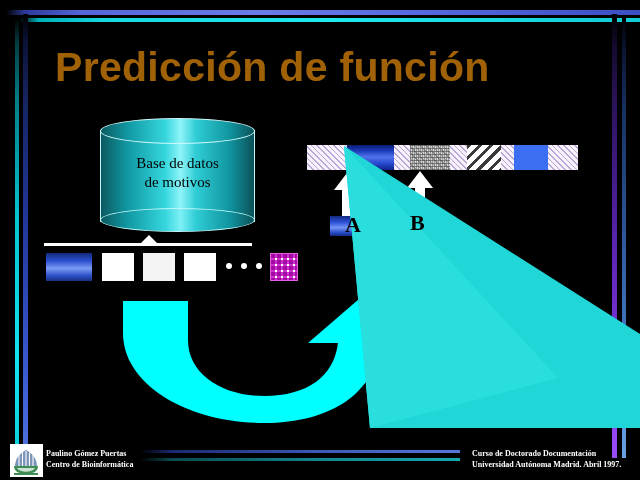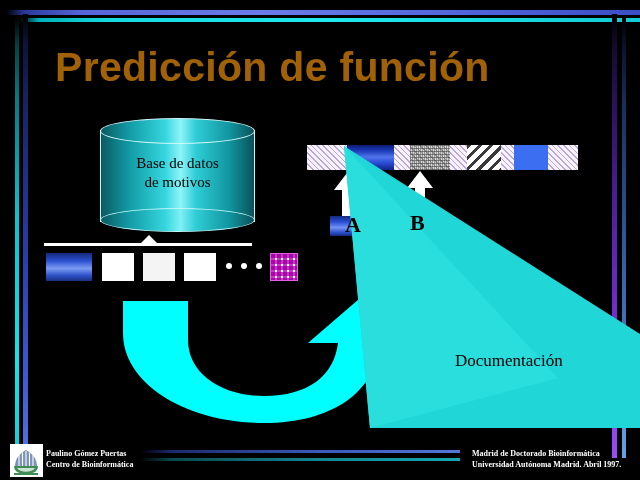--- a/index.html
+++ b/index.html
@@ -317,21 +317,20 @@
              C 258 104, 214 135, 146 135
              C 70 135, 5 97, 5 45 Z" fill="#00ffff"></path>
   </svg>
 
   <svg id="wedge" width="310" height="285" viewBox="0 0 310 285">
     <path d="M 14 0 L 310 188 L 310 282 L 40 282 Z" fill="#20d6d6"></path>
     <path d="M 14 0 L 228 232 L 40 282 Z" fill="#2adede"></path>
   </svg>
 
   <div id="wedge-text">
-    <div>Documentación</div>
   </div>
 
   <div id="footer">
     <div id="logo">
       <svg width="33" height="33" viewBox="0 0 33 33">
         <rect x="0" y="0" width="33" height="33" fill="#ffffff"></rect>
         <path d="M5 22 C5 11, 16 6, 16 6 C16 6, 27 11, 27 22 Z" fill="#7a93b8"></path>
         <g stroke="#ffffff" stroke-width="1.1">
           <line x1="9" y1="11" x2="9" y2="22"></line>
           <line x1="12.5" y1="8.5" x2="12.5" y2="22"></line>
@@ -344,18 +343,18 @@
         <rect x="4" y="29" width="24" height="2" fill="#3f8c55"></rect>
       </svg>
     </div>
     <div class="foot-text" id="foot-left">
       <div>Paulino Gómez Puertas</div>
       <div>Centro de Bioinformática</div>
     </div>
     <div class="foot-rule rule-blue-l"></div>
     <div class="foot-rule rule-cyan-l"></div>
     <div class="foot-text" id="foot-right">
-      <div>Madrid de Doctorado Bioinformática</div>
+      <div>Curso de Doctorado Documentación</div>
       <div>Universidad Autónoma Madrid. Abril 1997.</div>
     </div>
   </div>
 
 </div>
 
 </body></html>

